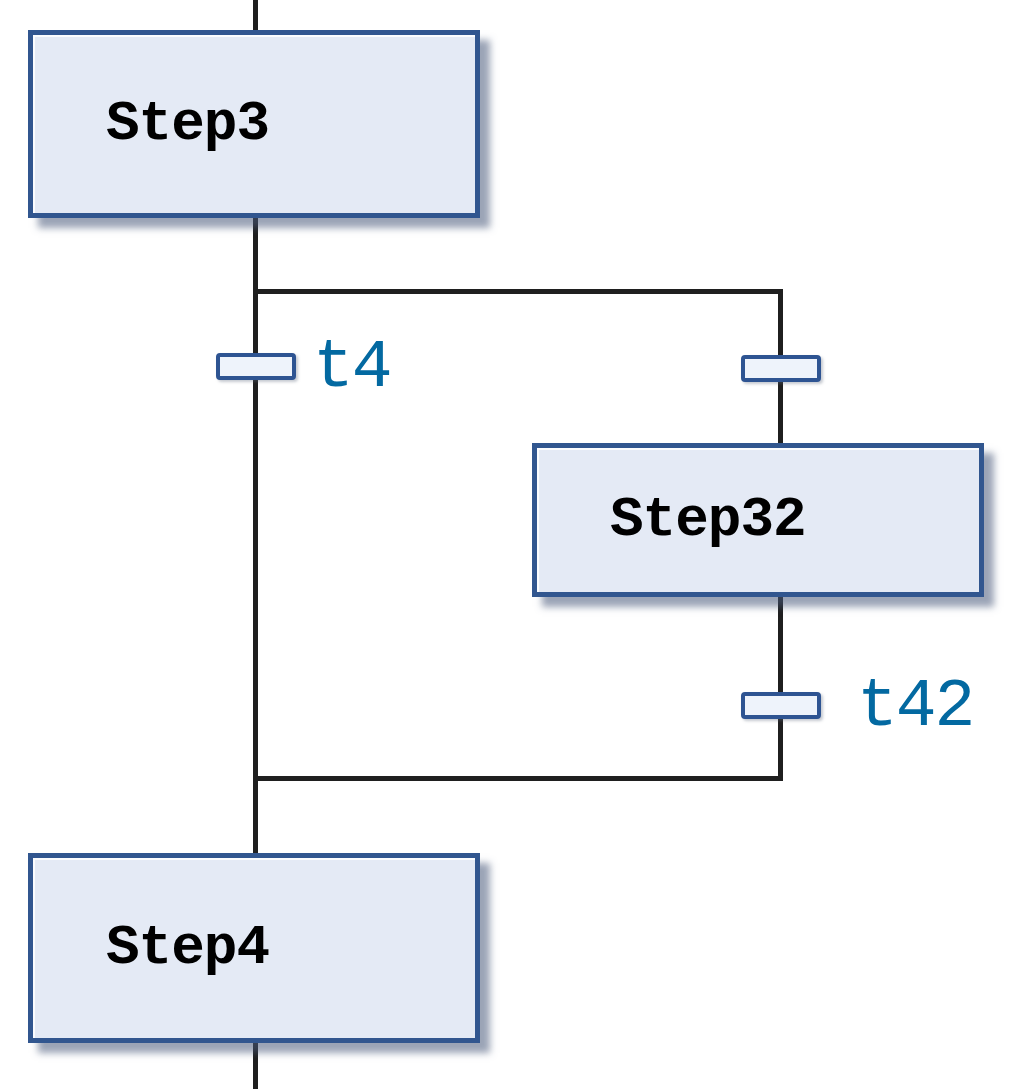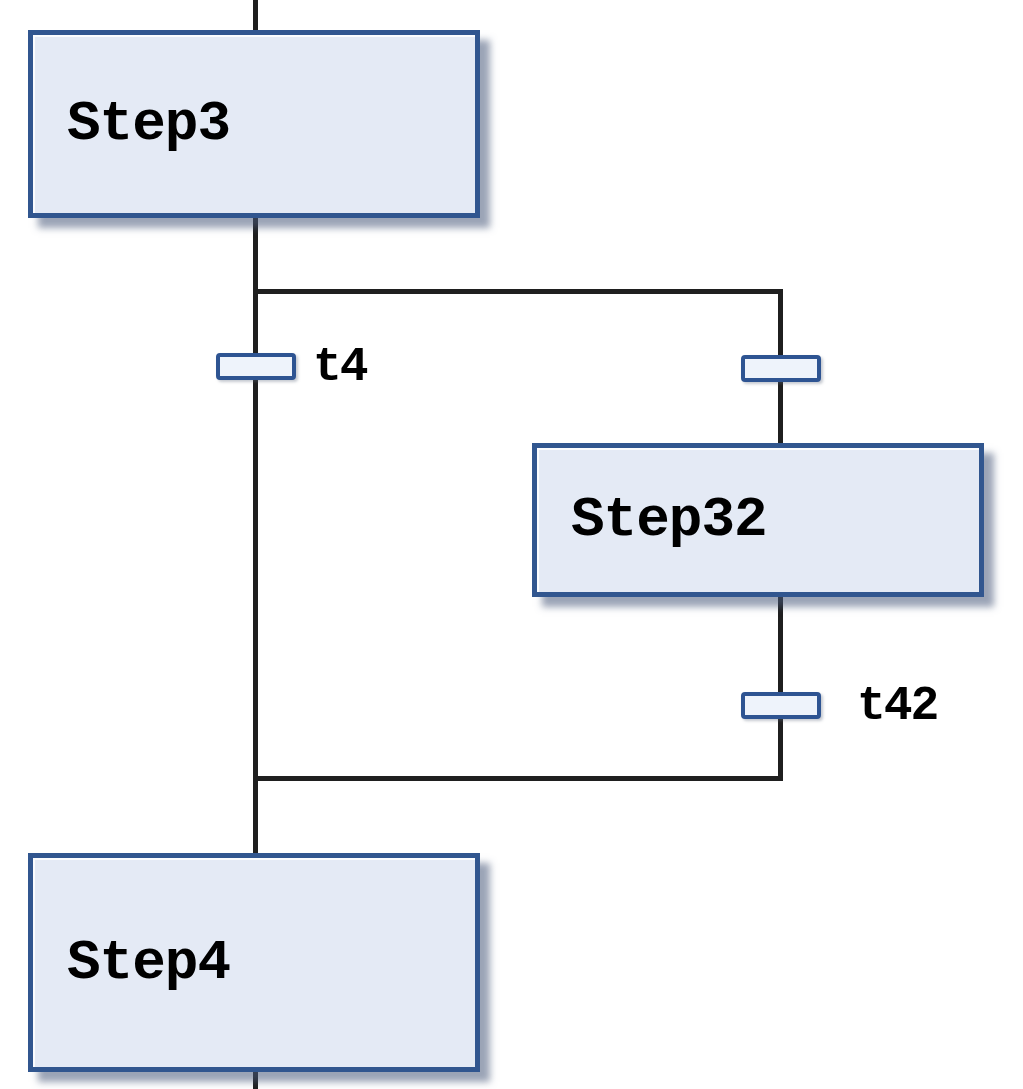--- a/index.html
+++ b/index.html
@@ -29,20 +29,21 @@
   .step {
     position: absolute;
     box-sizing: border-box;
     background: #e4eaf5;
     border: 5px solid #31568f;
     box-shadow: 10px 10px 7px rgba(72, 90, 122, 0.55),
                 inset 2px 2px 0 rgba(255, 255, 255, 0.85);
     display: flex;
     align-items: center;
     z-index: 2;
+    padding-left: 39px;
   }
   .step-label {
     font-weight: bold;
     font-size: 56px;
     color: #000000;
     padding-left: 34px;
     letter-spacing: -1px;
     white-space: nowrap;
   }
 
@@ -55,23 +56,23 @@
     background: #eef3fb;
     border: 4px solid #2e5492;
     border-radius: 4px;
     box-shadow: 2px 2px 3px rgba(90, 100, 120, 0.35);
     z-index: 3;
   }
 
   
   .t-label {
     position: absolute;
-    font-size: 48px;
-    font-weight: bold;
-    color: #000000;
+    font-size: 68px;
+    font-weight: normal;
+    color: #0369a1;
     transform: translateY(-50%);
     white-space: nowrap;
     z-index: 2;
     letter-spacing: -2px;
   }
 </style>
 </head>
 <body>
 
 <div id="canvas">
@@ -84,21 +85,21 @@
   <div class="vline" style="left:253px; top:1040px; height:49px;"></div>
 
   <div class="step" style="left:28px; top:30px; width:452px; height:188px;">
     <span class="step-label">Step3</span>
   </div>
 
   <div class="step" style="left:532px; top:443px; width:452px; height:154px;">
     <span class="step-label">Step32</span>
   </div>
 
-  <div class="step" style="left:28px; top:853px; width:452px; height:219px;align-items:center;">
+  <div class="step" style="left:28px; top:853px; width:452px; height:190px;align-items:center;">
     <span class="step-label">Step4</span>
   </div>
 
   <div class="transition" style="left:216px; top:353px;"></div>
   <div class="transition" style="left:741px; top:355px;"></div>
   <div class="transition" style="left:741px; top:692px;"></div>
 
   <span class="t-label" style="left:313px; top:367px;">t4</span>
   <span class="t-label" style="left:838px; top:706px;margin-left:19px;">t42</span>
 

